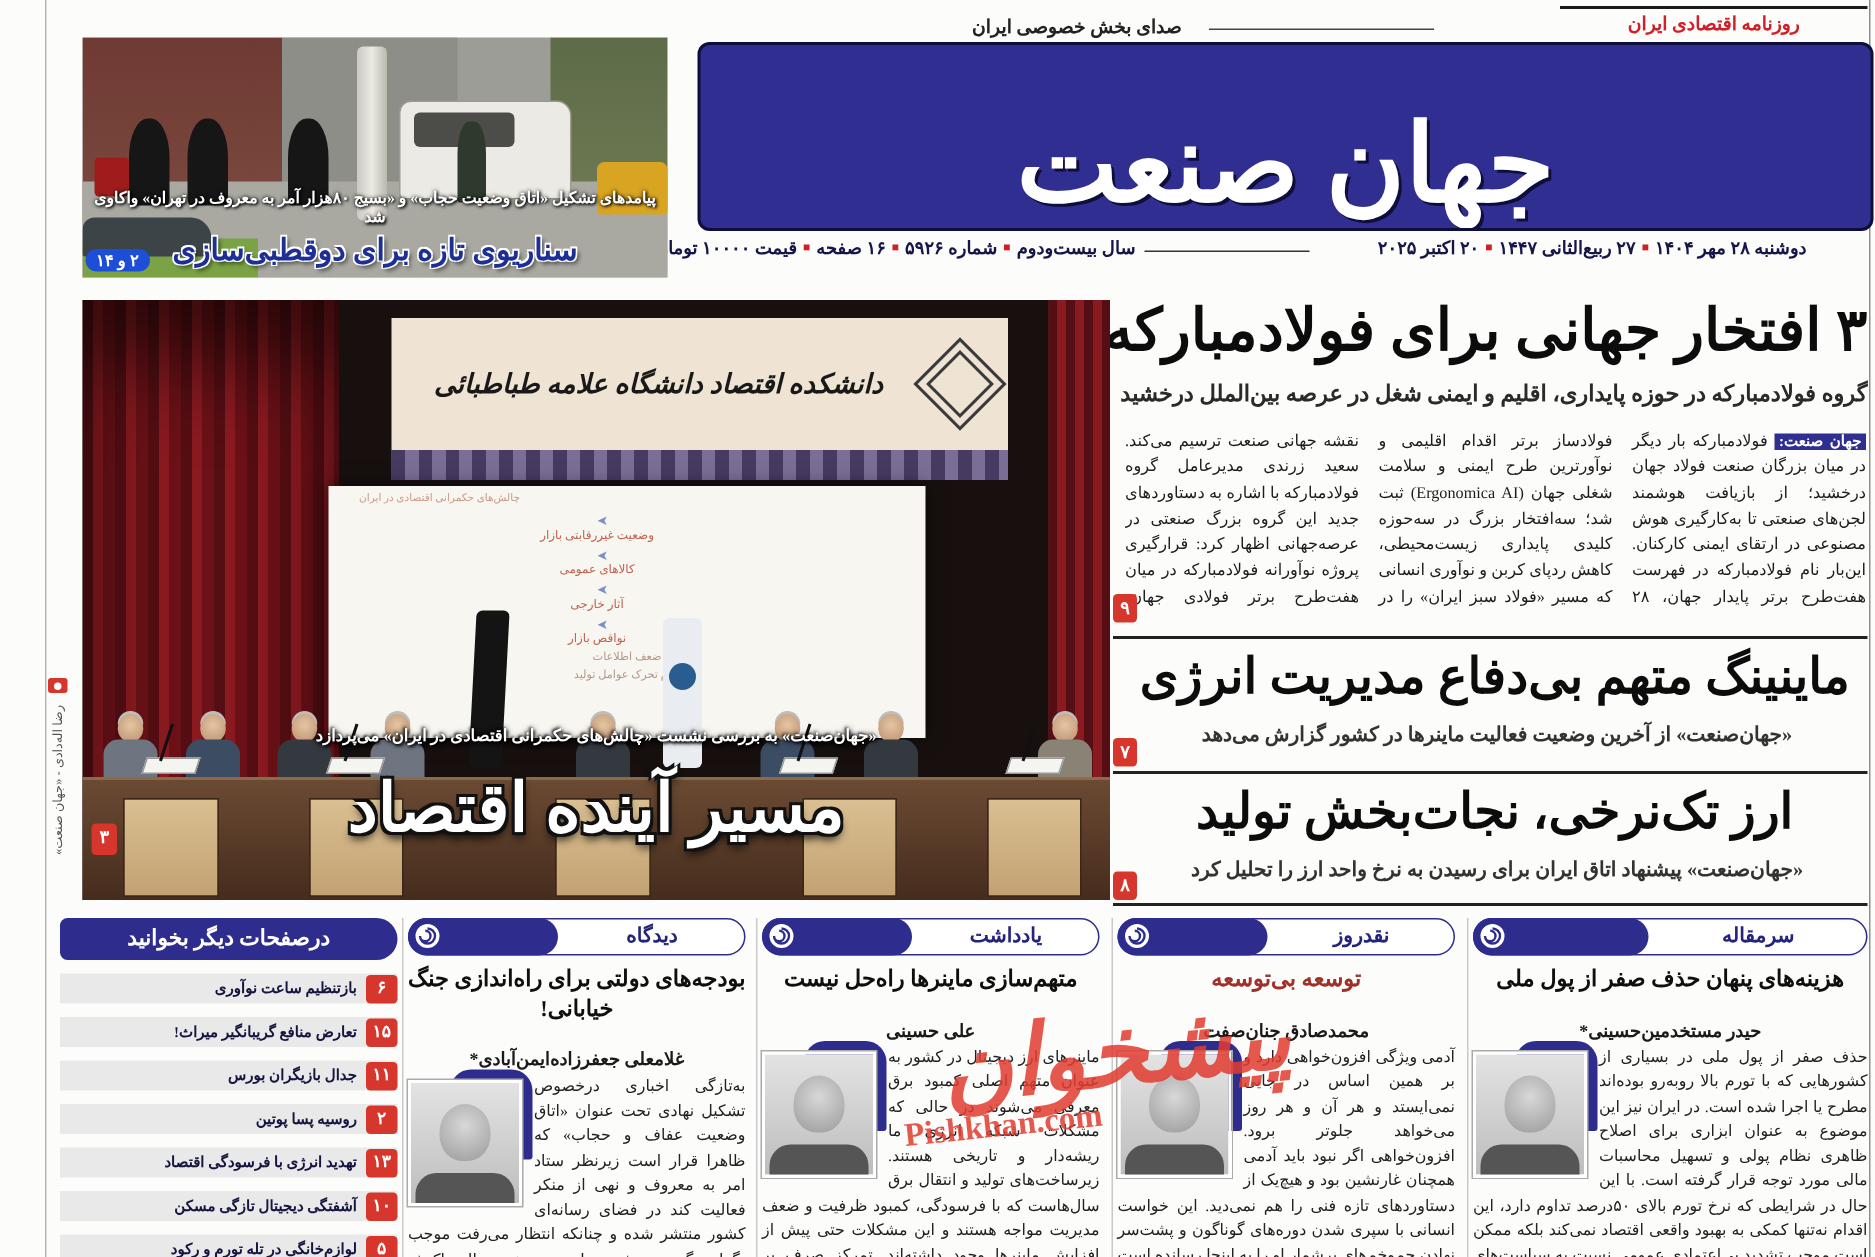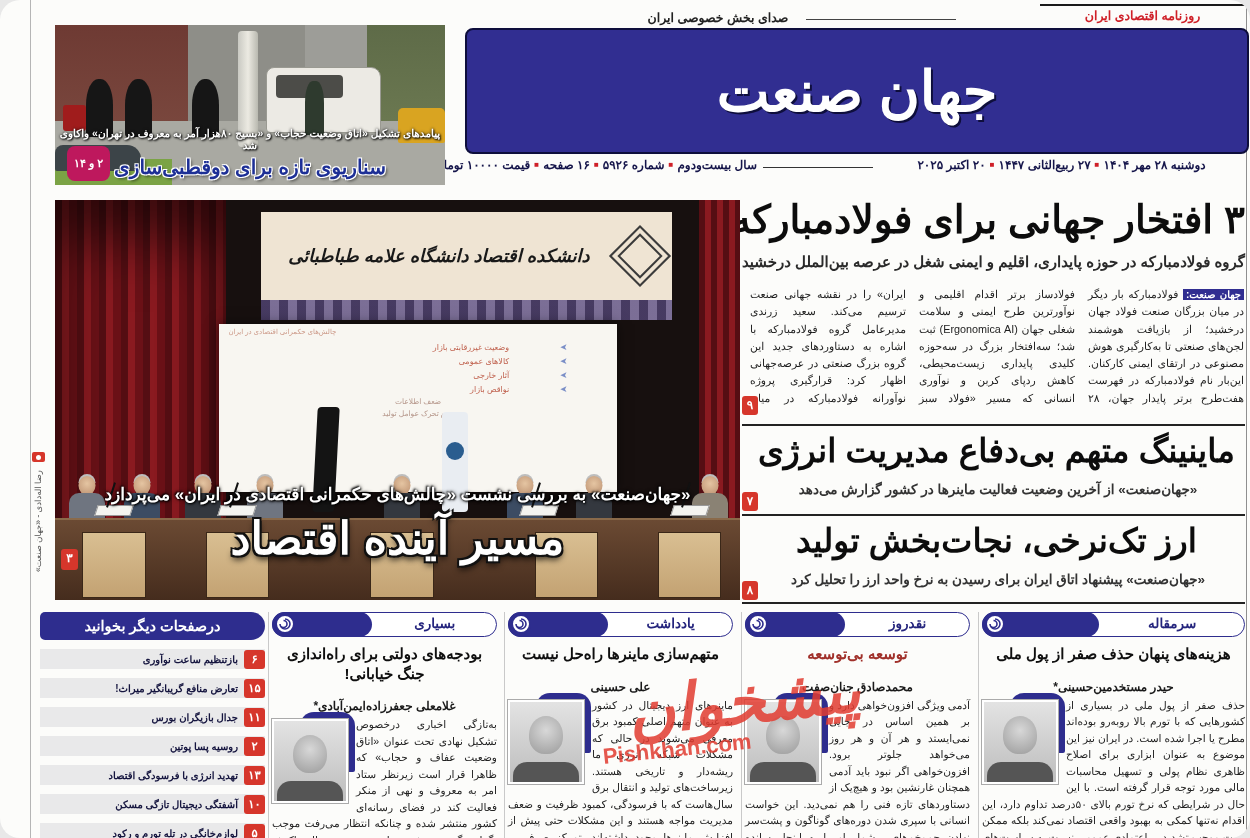--- a/index.html
+++ b/index.html
@@ -1,30 +1,30 @@
 <!DOCTYPE html>
 <html lang="fa"><head>
 <meta charset="utf-8">
 <style>
   html,body{margin:0;padding:0;background:#e8e8e8;}
   #page{position:relative;width:1250px;height:838px;background:#fcfcfa;overflow:hidden;
-        direction:rtl;font-family:Liberation Sans, sans-serif;color:#1a1a1a;margin:0 auto;border-radius:20px;}
+        direction:rtl;font-family:Liberation Serif, serif;color:#1a1a1a;margin:0 auto;}
   .abs{position:absolute;}
   .nowrap{white-space:nowrap;}
 
   
   .page-frame{position:absolute;top:0;bottom:0;left:30px;right:3px;border-left:1px solid #b5b5b5;border-right:1px solid #8f8f8f;pointer-events:none;}
 
   
   .tagline-center{left:628px;top:10px;width:180px;font-size:12.5px;font-weight:bold;text-align:center;color:#222;}
   .rule-center{left:806px;top:19px;width:150px;height:1px;background:#444;}
   .topline-right{left:1040px;top:4px;width:205px;height:2px;background:#1a1a1a;}
   .tagline-right{left:1040px;top:8px;width:205px;font-size:12.5px;font-weight:bold;color:#cf2028;text-align:center;}
   .logo-block{left:465px;top:28px;width:780px;height:122px;background:#312e91;border:2px solid #0e0e3c;border-radius:8px;
-              display:flex;align-items:center;justify-content:center;color:#fff;font-size:56px;font-weight:bold;
+              display:flex;align-items:flex-end;justify-content:center;color:#fff;font-size:72px;font-weight:bold;
               text-shadow:2px 2px 0 #0e0e3c;overflow:hidden;}
   .dateline-right{left:880px;top:158px;width:363px;font-size:12px;font-weight:bold;color:#15154a;text-align:center;}
   .dateline-left{left:465px;top:158px;width:292px;font-size:12px;font-weight:bold;color:#15154a;text-align:center;}
   .date-dash{left:763px;top:167px;width:110px;height:1px;background:#333;}
   .sq{color:#cf2028;font-size:8px;margin:0 4px;vertical-align:2px;}
   .sq::before{content:"\25A0";}
 
   
   .street{left:55px;top:25px;width:390px;height:160px;background:#9d9d98;overflow:hidden;}
   .st-wall{left:0;top:0;width:34%;height:78%;background:linear-gradient(#6e3a33,#7c4a40);}
@@ -37,21 +37,21 @@
   .st-taxi{right:0;bottom:26%;width:12%;height:22%;background:#d9a421;border-radius:5px 5px 2px 2px;}
   .st-fig{bottom:30%;width:7%;height:36%;background:#161616;border-radius:45% 45% 8% 8%;}
   .st-officer{left:64%;bottom:31%;width:5%;height:34%;background:#2e3a2e;border-radius:40% 40% 6% 6%;}
   .st-bin{left:2%;bottom:34%;width:6%;height:16%;background:#a01c1c;border-radius:3px;}
   .st-grass{left:0;bottom:0;width:30%;height:16%;background:#7ba345;}
   .st-car{left:0;bottom:9%;width:22%;height:16%;background:#3c4448;border-radius:8px 14px 2px 2px;}
   .st-kicker{left:0;bottom:34px;width:100%;text-align:center;color:#fff;font-size:10.5px;font-weight:bold;
              text-shadow:0 0 3px #000,1px 1px 2px #000;}
   .st-headline{left:0;bottom:6px;width:100%;text-align:center;color:#1d2f96;font-size:20px;font-weight:bold;
                text-shadow:-1px -1px 0 #fff,1px -1px 0 #fff,-1px 1px 0 #fff,1px 1px 0 #fff,2px 2px 3px rgba(0,0,0,.55);}
-  .st-badge{left:12px;bottom:4px;background:#be185d;color:#fff;font-size:11px;font-weight:bold;border-radius:8px;padding:11px 7px;}
+  .st-badge{left:2px;bottom:4px;background:#1d4ed8;color:#fff;font-size:11px;font-weight:bold;border-radius:8px;padding:1px 7px;}
 
   
   .s1-headline{left:748px;top:197px;width:497px;font-size:39px;font-weight:900;text-align:center;color:#0c0c0c;letter-spacing:-1px;}
   .s1-sub{left:748px;top:253px;width:497px;font-size:15px;font-weight:bold;text-align:center;color:#2a2a2a;}
   .s1-body{left:750px;top:286px;width:494px;height:128px;column-count:3;column-gap:13px;
            font-size:10.8px;line-height:1.6;text-align:justify;color:#1c1c1c;overflow:hidden;}
   .tag{background:#312e91;color:#fff;padding:0 3px;font-weight:bold;font-size:10px;}
   .badge{background:#d6362b;color:#fff;border-radius:3px;font-weight:bold;text-align:center;font-size:12px;line-height:19px;}
   .s1-badge{left:742px;top:396px;width:16px;height:19px;}
   .rule{background:#222;height:2px;}
@@ -72,44 +72,44 @@
     box-shadow:inset 0 40px 60px rgba(0,0,0,.6);}
   .curtainR{right:0;top:0;width:6%;height:100%;
     background:repeating-linear-gradient(90deg,#550e13 0 6px,#8a1a20 6px 12px);}
   .banner{left:30%;top:3%;width:60%;height:22%;background:#efe4d3;display:flex;align-items:center;}
   .banner-logo{width:40px;height:40px;margin-right:10px;border:2px solid #3a3a3a;transform:rotate(45deg);background:#efe4d3;
                box-shadow:inset 0 0 0 4px #efe4d3,inset 0 0 0 6px #3a3a3a;flex:none;}
   .banner-text{flex:1;text-align:center;font-size:18px;font-weight:bold;color:#191919;font-style:italic;}
   .banner-ornament{left:30%;top:25%;width:60%;height:5%;
     background:repeating-linear-gradient(90deg,#4f4270 0 9px,#8d7fae 9px 18px);opacity:.85;}
   .screen{left:24%;top:31%;width:58%;height:42%;background:#f8f6f1;box-shadow:0 0 12px rgba(0,0,0,.5);
-          padding:4px 9px;box-sizing:border-box;}
+          padding:4px 20px;box-sizing:border-box;}
   .slide-header{font-size:7px;color:#c98;text-align:left;direction:ltr;}
   .slide-title{text-align:center;font-size:11px;font-weight:bold;color:#c23b2e;margin-top:2px;}
   .slide-bullets{margin-top:6px;}
-  .slide-bullet{display:flex;flex-direction:row;justify-content:flex-start;align-items:center;margin:4px 40px 0 0;gap:43px;}
+  .slide-bullet{display:flex;flex-direction:column;justify-content:flex-start;align-items:center;margin:4px 40px 0 0;}
   .slide-arrow{color:#7b8fc7;font-size:9px;margin-left:8px;transform:scaleX(-1);}
   .slide-arrow::before{content:"\27A4";}
   .slide-bullet-text{font-size:8px;color:#c0624f;}
   .slide-extra{font-size:7.5px;color:#b5968a;text-align:center;margin-top:3px;}
   .person{position:absolute;bottom:17%;width:36px;height:56px;}
   .head{position:absolute;top:0;left:50%;transform:translateX(-50%);width:17px;height:19px;border-radius:50%;
         background:radial-gradient(circle at 50% 40%,#e5c5a2,#b98d6d);}
   .hair{position:absolute;top:-2px;left:50%;transform:translateX(-50%);width:17px;height:9px;border-radius:9px 9px 0 0;background:#bdbdbd;}
   .torso{position:absolute;top:17px;left:0;width:36px;height:39px;border-radius:10px 10px 0 0;background:#34383f;}
   .torso.light{background:#6f7580;}  .torso.blue{background:#3c4c63;}  .torso.tan{background:#8a8274;}
   .flag-black{position:absolute;left:38%;bottom:22%;width:22px;height:105px;background:#141414;border-radius:4px;transform:skewX(-3deg);}
   .flag-white{position:absolute;left:56.5%;bottom:22%;width:26px;height:100px;background:#e9edf2;border-radius:4px;}
   .flag-emblem{position:absolute;left:4px;top:30px;width:18px;height:18px;border-radius:50%;background:#2a5d8f;}
   .desk{position:absolute;left:0;bottom:0;width:100%;height:20%;
         background:linear-gradient(#6b4a33,#452c1d);border-top:2px solid #8a6a4a;}
   .desk-panel{position:absolute;top:15%;width:9%;height:80%;background:linear-gradient(#d9bf92,#c3a272);border:1px solid #3a2718;}
   .plate{position:absolute;bottom:21%;width:34px;height:9px;background:#f4f4f0;border:1px solid #999;transform:skewX(-18deg);}
   .mic{position:absolute;bottom:23%;width:2px;height:26px;background:#111;transform:rotate(18deg);}
-  .conf-kicker{left:0;top:71%;width:100%;text-align:center;color:#fff;font-size:17px;font-weight:bold;
+  .conf-kicker{left:0;top:71%;width:100%;text-align:center;color:#fff;font-size:11px;font-weight:bold;
                text-shadow:0 0 4px #000,1px 1px 2px #000,-1px -1px 2px #000;z-index:6;}
   .conf-headline{left:0;top:78%;width:100%;text-align:center;color:#fff;font-size:45px;font-weight:900;z-index:6;
      text-shadow:-2px -2px 0 #111,2px -2px 0 #111,-2px 2px 0 #111,2px 2px 0 #111,0 4px 6px rgba(0,0,0,.8);}
   .conf-badge{left:6px;bottom:30px;width:17px;height:21px;z-index:7;}
   .photo-credit{left:33px;top:470px;height:130px;writing-mode:vertical-rl;transform:rotate(180deg);
                 font-size:8.5px;color:#555;letter-spacing:.5px;}
   .camera-icon{left:32px;top:452px;width:13px;height:10px;background:#d6362b;border-radius:2px;}
   .camera-icon::after{content:"";position:absolute;left:4px;top:2.5px;width:5px;height:5px;border-radius:50%;background:#fff;}
 
   
@@ -345,21 +345,21 @@
       </div>
   </div>
 
   <div class="abs op" style="left:272px">
     <div class="op-pill">
       <div class="op-pill-fill"></div>
       <svg class="op-icon" viewBox="0 0 20 20">
           <circle cx="10" cy="10" r="9" fill="#fff" stroke="#2e2d8e" stroke-width="2"></circle>
           <path d="M10 5 a5 5 0 1 1 -5 5 a3.5 3.5 0 1 0 3.5 -3.5" fill="none" stroke="#2e2d8e" stroke-width="1.6"></path>
         </svg>
-      <div class="op-label">بسیاری</div>
+      <div class="op-label">دیدگاه</div>
     </div>
     <div class="op-title">بودجه‌های دولتی برای راه‌اندازی جنگ خیابانی!</div>
     <div class="op-author">غلامعلی جعفرزاده‌ایمن‌آبادی*</div>
     <div class="op-body">
       <span class="op-photo">
           <span class="photo-accent"></span>
           <span class="photo-img">
             <span class="face"></span>
             <span class="shoulders"></span>
           </span>

